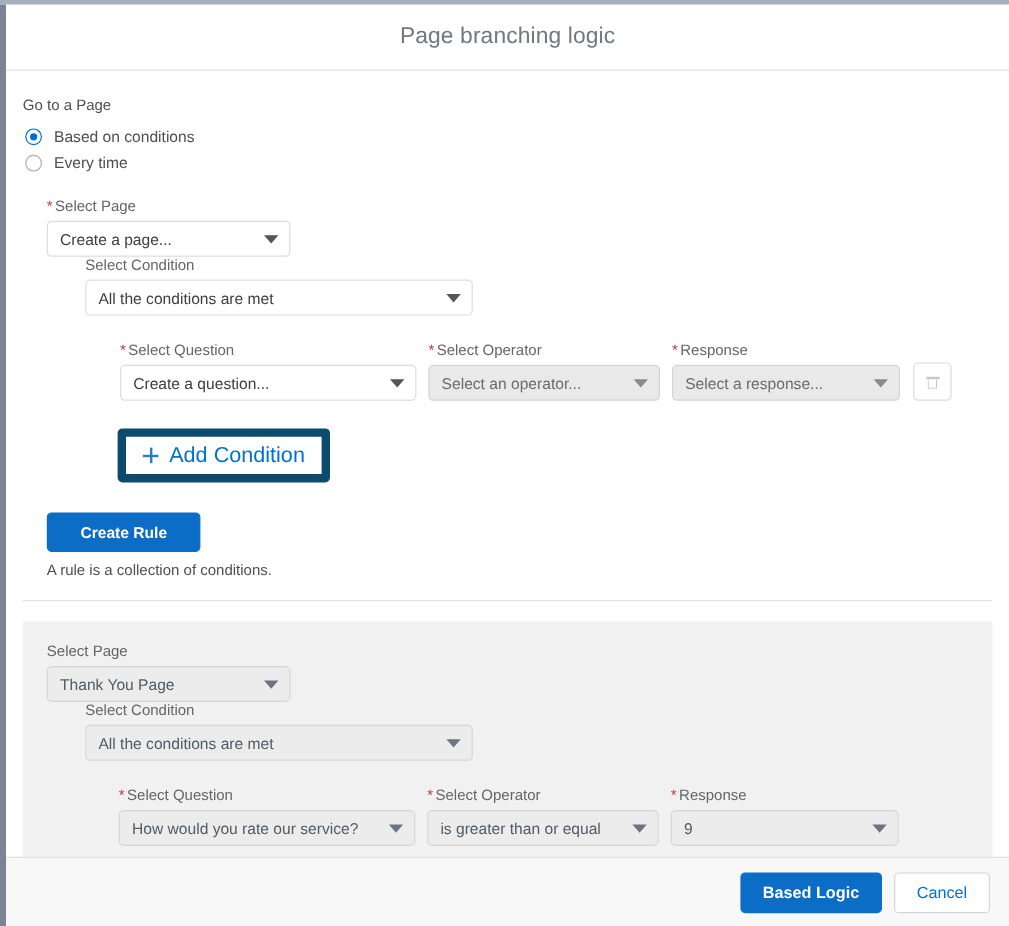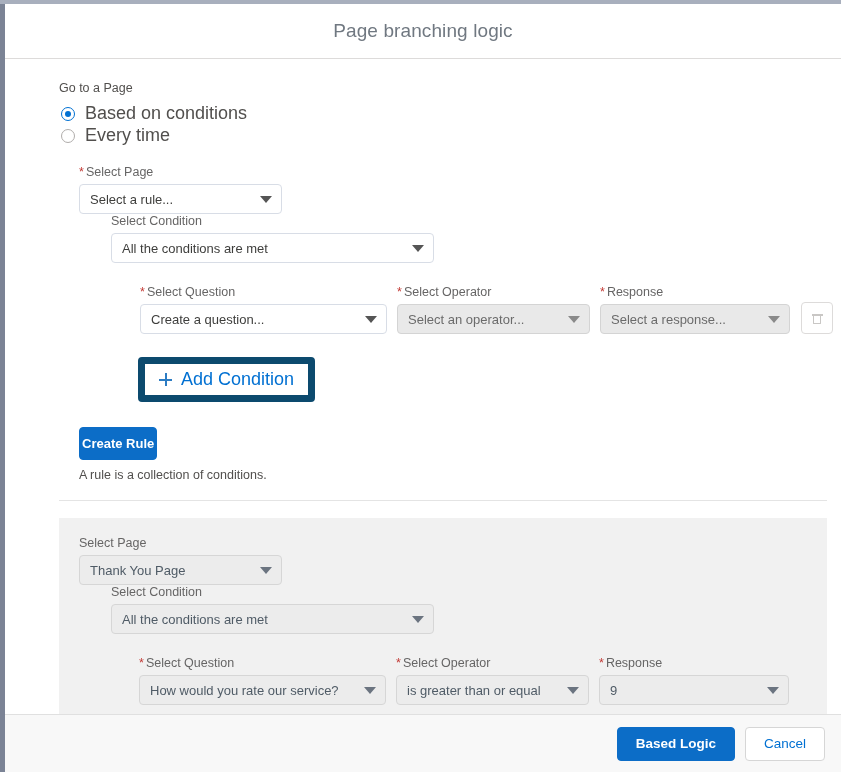--- a/index.html
+++ b/index.html
@@ -66,21 +66,20 @@
     color: #707881;
     letter-spacing: 0.1px;
   }
 
   
   .modal-body {
     position: relative;
     height: 655px;
     background: #ffffff;
     box-sizing: border-box;
-    margin-left: 40px;
   }
 
   .builder {
     padding: 22px 0 0 0;
   }
 
   .section-label {
     font-size: 12.5px;
     color: #514f4d;
     margin: 0 0 9px 14px;
@@ -112,21 +111,21 @@
   }
   .radio-row.checked .radio-mark::after {
     content: "";
     position: absolute;
     top: 3px; left: 3px;
     width: 6px; height: 6px;
     border-radius: 50%;
     background: #0070d2;
   }
   .radio-label {
-    font-size: 18px;
+    font-size: 13px;
     color: #514f4d;
   }
 
   
   .field-label {
     font-size: 12.5px;
     color: #666565;
     margin-bottom: 5px;
     white-space: nowrap;
   }
@@ -266,21 +265,21 @@
 
   
   .create-wrap {
     margin: 25px 0 0 34px;
   }
   .btn-primary {
     display: inline-flex;
     align-items: center;
     justify-content: flex-start;
     height: 31px;
-    padding: 0 2px;
+    padding: 0 27px;
     background: #0c6dc7;
     border: 1px solid #0c6dc7;
     border-radius: 4px;
     color: #ffffff;
     font-size: 13px;
     font-weight: 700;
   }
   .hint {
     font-size: 12.5px;
     color: #514f4d;
@@ -393,21 +392,21 @@
           <div class="radio-row">
             <span class="radio-mark"></span>
             <span class="radio-label">Every time</span>
           </div>
         </div>
 
         <div class="row-page">
           <div class="fld-page">
             <div class="field-label"><span class="req">*</span><span>Select Page</span></div>
             <div class="select">
-              <span>Select a rule...</span>
+              <span>Create a page...</span>
               <span class="caret"></span>
             </div>
           </div>
           <div class="fld-cond">
             <div class="field-label">Select Condition</div>
             <div class="select">
               <span>All the conditions are met</span>
               <span class="caret"></span>
             </div>
           </div>

